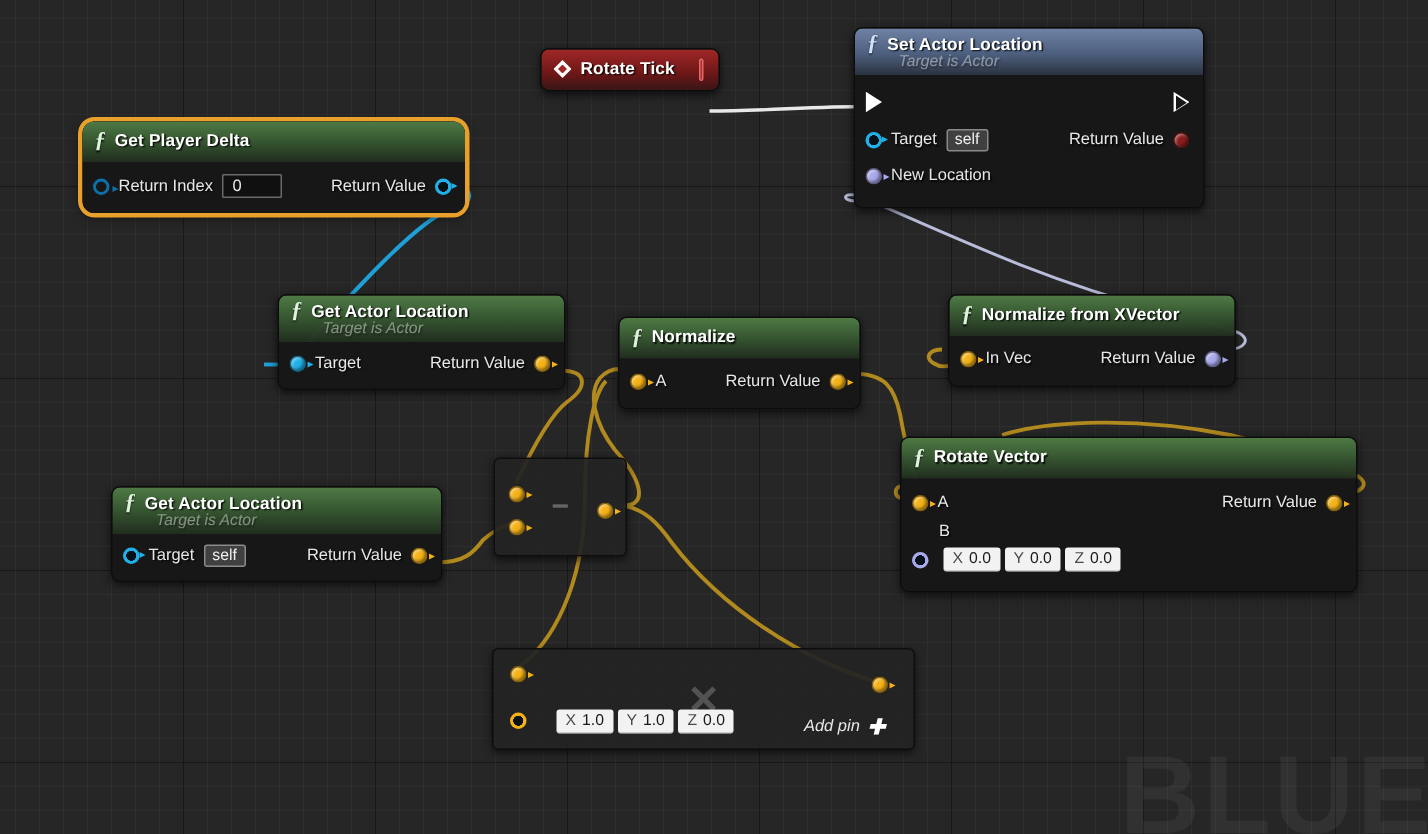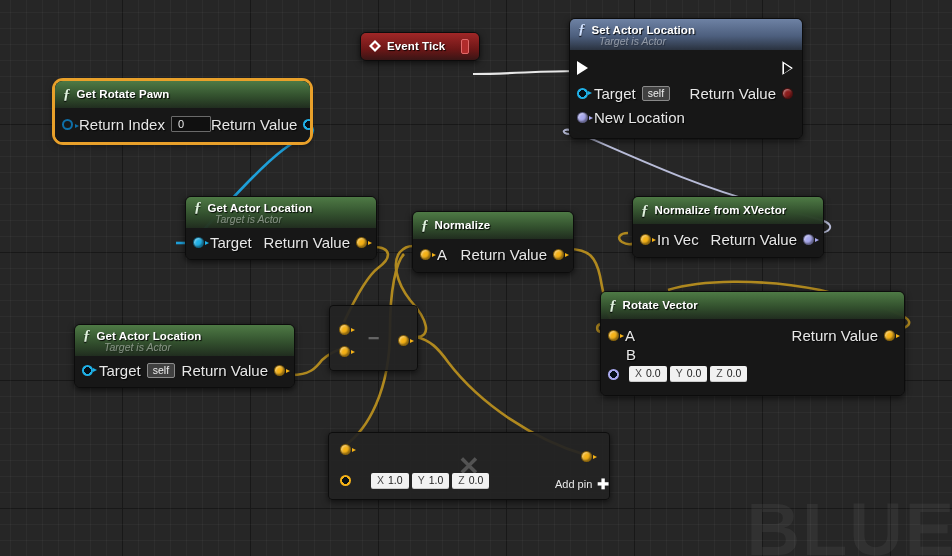--- a/index.html
+++ b/index.html
@@ -77,21 +77,21 @@
     background:#171717f2;
     padding:5px 0 7px 0;
   }
   .row{
     display:flex;align-items:center;
     min-height:22px;
     padding:0 9px 0 7px;
     justify-content:space-between;
     white-space:nowrap;
   }
-  .lbl{font-size:15px;color:#e7e7e7;text-shadow:1px 1px 1px rgba(0,0,0,.85);}
+  .lbl{font-size:11px;color:#e7e7e7;text-shadow:1px 1px 1px rgba(0,0,0,.85);}
   .left,.right{display:flex;align-items:center;gap:6px;}
   .right{margin-left:auto;}
   
   .pin{
     width:11px;height:11px;border-radius:50%;
     box-sizing:border-box;flex:0 0 auto;
     position:relative;
   }
   .pin.hollow{background:transparent;border:2.4px solid currentColor;}
   .pin.filled{background:currentColor;border:1.6px solid rgba(0,0,0,.45);
@@ -209,30 +209,30 @@
 
     <path d="M628,233 C620,233 616,238 622,242 C630,247 638,243 642,236" stroke="#b0891f" stroke-width="2.6" fill="none"></path>
 
     <path d="M600,324 C596,326 596,332 602,332" stroke="#b0891f" stroke-width="2.6" fill="none"></path>
   </svg>
 
   <div class="node" style="left:360px;top:32px;width:118px;">
     <div class="hdr hdr-event">
       <div class="hrow">
         <span class="diamond"></span>
-        <span class="title">Event Tick</span>
+        <span class="title">Rotate Tick</span>
         <span class="stopbtn"></span>
       </div>
     </div>
   </div>
 
   <div class="node sel" style="left:55px;top:81px;width:255px;">
     <div class="hdr hdr-fn">
       <span class="fico">ƒ</span>
-      <span class="title">Get Rotate Pawn</span>
+      <span class="title">Get Player Delta</span>
     </div>
     <div class="body">
       <div class="row">
         <span class="left">
           <span class="pin hollow c-objd"></span>
           <span class="lbl">Return Index</span>
           <span class="vwhite">0</span>
         </span>
         <span class="right">
           <span class="lbl">Return Value</span>
@@ -408,21 +408,21 @@
   <div class="mnode" style="left:328px;top:432px;width:280px;height:66px;">
     <span class="mop">✕</span>
     <span class="pin filled c-vec" style="position:absolute;left:11px;top:11px;"></span>
     <span class="pin obj c-vec noarrow" style="position:absolute;left:11px;top:42px;"></span>
     <span class="pin filled c-vec" style="position:absolute;left:252px;top:18px;"></span>
     <span class="vecrow" style="position:absolute;left:42px;top:40px;">
       <span class="vbox"><span class="ax">X</span><span>1.0</span></span>
       <span class="vbox"><span class="ax">Y</span><span>1.0</span></span>
       <span class="vbox"><span class="ax">Z</span><span>0.0</span></span>
     </span>
-    <span class="addpin" style="position:absolute;right:0;bottom:9px;">
+    <span class="addpin" style="position:absolute;right:19px;bottom:9px;font-style:italic;">
       <span>Add pin</span>
       <span class="plus">✚</span>
     </span>
   </div>
 
   <div class="watermark">BLUE</div>
 
 </div>
 
 </body></html>

